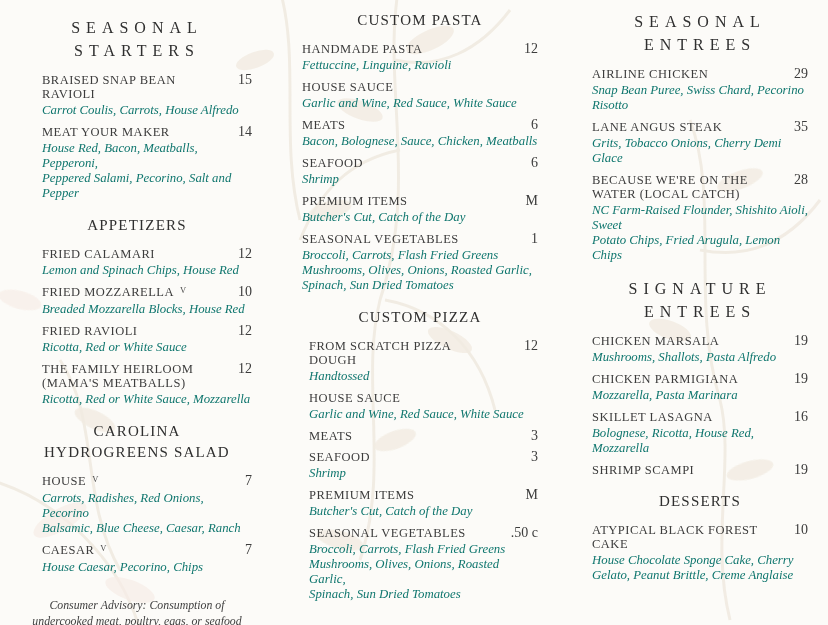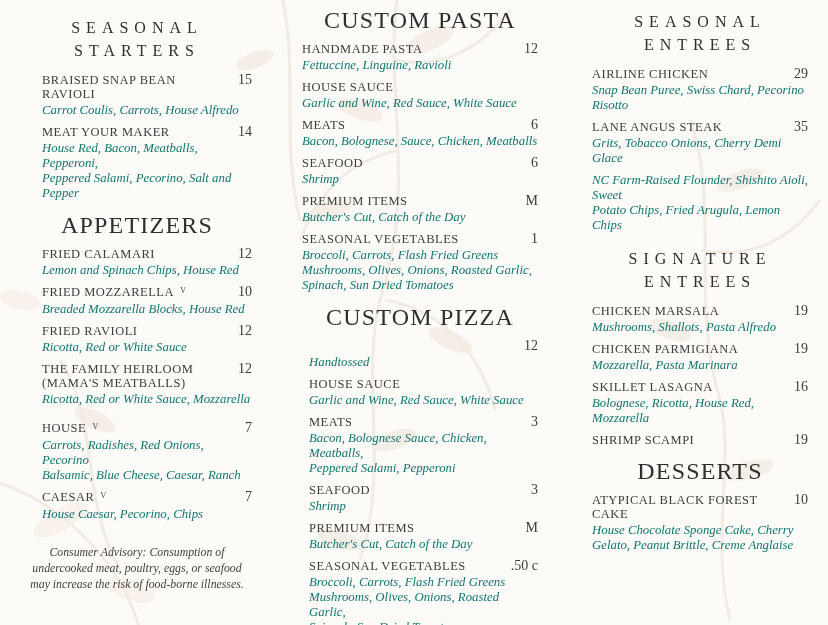--- a/index.html
+++ b/index.html
@@ -13,21 +13,21 @@
     position:absolute;inset:0;z-index:1;display:flex;
     padding:10px 20px 0 22px;box-sizing:border-box;
   }
   .col{position:relative;}
   .c1{width:230px;margin-right:50px;padding-top:6px;}
   .c2{width:236px;margin-right:54px;}
   .c3{width:216px;}
   .sec + .sec{margin-top:14px;}
   .sec-title{
     white-space:pre-line;text-align:center;font-weight:400;color:#2f2f2f;
-    font-size:24px;line-height:21px;letter-spacing:1.2px;margin:0 0 11px 0;
+    font-size:15px;line-height:21px;letter-spacing:1.2px;margin:0 0 11px 0;
   }
   .sec-title.sp{font-size:16px;line-height:23px;letter-spacing:6px;}
   .item{margin-bottom:7px;}
   .c1 .item{padding-left:20px;}
   .indent .item{padding-left:7px;}
   .ihead{display:flex;}
   .iname{
     font-size:12.5px;line-height:14px;letter-spacing:.5px;
     white-space:pre-line;color:#3c3c3c;
   }
@@ -128,20 +128,22 @@
         <div class="ihead">
             <span class="iname">THE FAMILY HEIRLOOM
 (MAMA'S MEATBALLS)</span>
             <span class="price">12</span>
           </div>
         <div class="desc">Ricotta, Red or White Sauce, Mozzarella</div>
       </div>
     </div>
 
     <div class="sec">
+      <h2 class="sec-title">CAROLINA
+HYDROGREENS SALAD</h2>
       <div class="item">
         <div class="ihead">
             <span class="iname"><span>HOUSE</span><span class="veg">V</span></span>
             <span class="price">7</span>
           </div>
         <div class="desc">Carrots, Radishes, Red Onions, Pecorino
 Balsamic, Blue Cheese, Caesar, Ranch</div>
       </div>
       <div class="item">
         <div class="ihead">
@@ -201,37 +203,37 @@
         <div class="desc">Broccoli, Carrots, Flash Fried Greens
 Mushrooms, Olives, Onions, Roasted Garlic,
 Spinach, Sun Dried Tomatoes</div>
       </div>
     </div>
 
     <div class="sec indent">
       <h2 class="sec-title">CUSTOM PIZZA</h2>
       <div class="item">
         <div class="ihead">
+            <span class="iname">FROM SCRATCH PIZZA
+DOUGH</span>
             <span class="price">12</span>
           </div>
         <div class="desc">Handtossed</div>
       </div>
       <div class="item">
         <div class="ihead">
             <span class="iname">HOUSE SAUCE</span>
           </div>
         <div class="desc">Garlic and Wine, Red Sauce, White Sauce</div>
       </div>
       <div class="item">
         <div class="ihead">
             <span class="iname">MEATS</span>
             <span class="price">3</span>
           </div>
-        <div class="desc">Bacon, Bolognese Sauce, Chicken, Meatballs,
-Peppered Salami, Pepperoni</div>
       </div>
       <div class="item">
         <div class="ihead">
             <span class="iname">SEAFOOD</span>
             <span class="price">3</span>
           </div>
         <div class="desc">Shrimp</div>
       </div>
       <div class="item">
         <div class="ihead">
@@ -265,20 +267,25 @@
         <div class="desc">Snap Bean Puree, Swiss Chard, Pecorino Risotto</div>
       </div>
       <div class="item">
         <div class="ihead">
             <span class="iname">LANE ANGUS STEAK</span>
             <span class="price">35</span>
           </div>
         <div class="desc">Grits, Tobacco Onions, Cherry Demi Glace</div>
       </div>
       <div class="item">
+        <div class="ihead">
+            <span class="iname">BECAUSE WE'RE ON THE
+WATER (LOCAL CATCH)</span>
+            <span class="price">28</span>
+          </div>
         <div class="desc">NC Farm-Raised Flounder, Shishito Aioli, Sweet
 Potato Chips, Fried Arugula, Lemon Chips</div>
       </div>
     </div>
 
     <div class="sec">
       <h2 class="sec-title sp">SIGNATURE
 ENTREES</h2>
       <div class="item">
         <div class="ihead">

